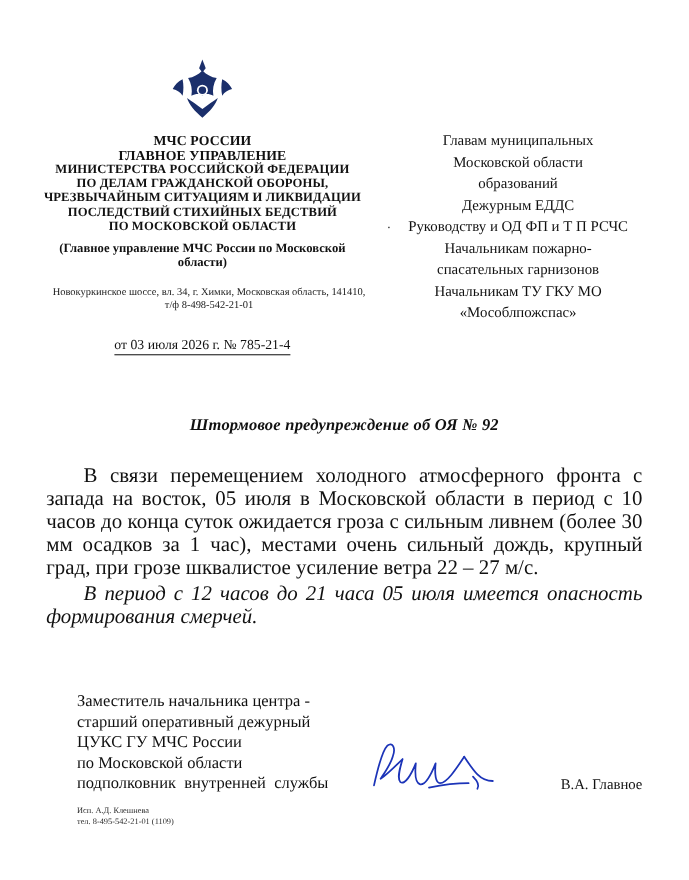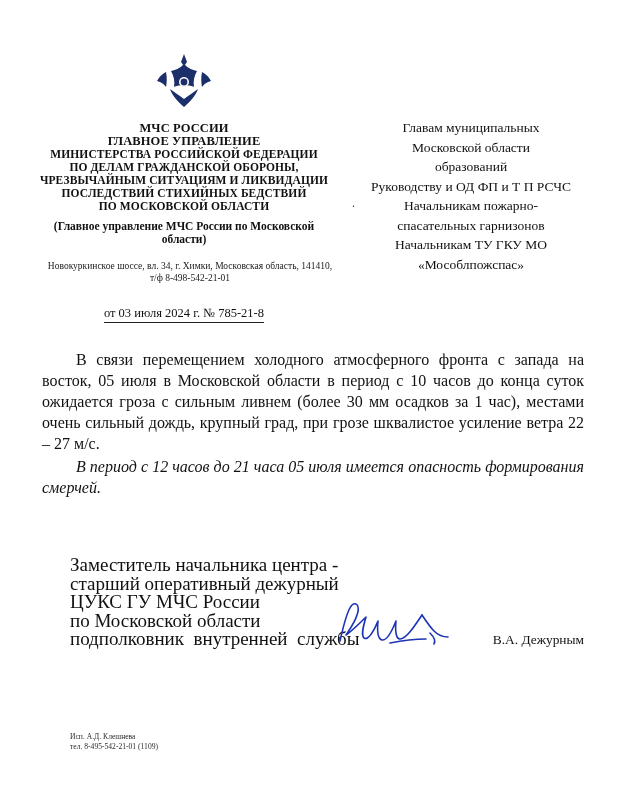--- a/index.html
+++ b/index.html
@@ -100,21 +100,21 @@
     text-align: center;
     font-weight: bold;
     font-style: italic;
     font-size: 15px;
     letter-spacing: 0.2px;
   }
 
   
   .body-text {
     margin: 26px 42px 0 42px;
-    font-size: 16px;
+    font-size: 19px;
     line-height: 21px;
     text-align: justify;
   }
   .body-text p {
     margin: 0 0 0 0;
     text-indent: 34px;
   }
   .body-text p + p {
     margin-top: 2px;
     font-style: italic;
@@ -123,21 +123,21 @@
   
   .signature {
     margin: 58px 0 0 0;
     padding: 0 42px 0 70px;
     position: relative;
     display: flex;
     align-items: flex-end;
     justify-content: space-between;
   }
   .sign-left {
-    font-size: 19px;
+    font-size: 15px;
     line-height: 18.5px;
   }
   .sign-left .sl {
     display: block;
     white-space: pre;
   }
   .sign-name {
     font-size: 13.4px;
     padding-bottom: 1px;
     white-space: nowrap;
@@ -196,37 +196,39 @@
       <div class="org-paren">
         <span class="line">(Главное управление МЧС России</span>
         <span class="line">по Московской области)</span>
       </div>
 
       <div class="org-address">
         <span class="line">Новокуркинское шоссе, вл. 34,  г. Химки,</span>
         <span class="line">Московская область, 141410,   т/ф 8-498-542-21-01</span>
       </div>
 
-      <div class="doc-number">от 03 июля 2024 г. № 785-21-8</div>
+      <div class="doc-number">от 03 июля 2026 г. № 785-21-4</div>
     </div>
 
     <div class="header-right">
       <span class="addressee-line">Главам муниципальных</span>
       <span class="addressee-line">Московской области</span>
       <span class="addressee-line">образований</span>
+      <span class="addressee-line">Дежурным ЕДДС</span>
       <span class="addressee-line">Руководству и ОД ФП и Т П РСЧС</span>
       <span class="addressee-line">Начальникам пожарно-</span>
       <span class="addressee-line">спасательных гарнизонов</span>
       <span class="addressee-line">Начальникам ТУ ГКУ МО</span>
       <span class="addressee-line">«Мособлпожспас»</span>
     </div>
   </div>
 
   <div class="dot-mark">.</div>
 
+  <div class="doc-title">Штормовое  предупреждение об ОЯ № 92</div>
 
   <div class="body-text">
     <p>В связи  перемещением  холодного атмосферного фронта с запада на восток, 05 июля в Московской области в период с 10 часов до конца суток ожидается гроза с сильным ливнем (более 30 мм осадков за 1 час), местами очень сильный дождь, крупный град, при грозе шквалистое усиление ветра 22 – 27 м/с.</p>
     <p>В период с 12 часов до 21 часа 05 июля имеется опасность формирования смерчей.</p>
   </div>
 
   <div class="signature">
     <div class="sign-left">
       <span class="sl">Заместитель начальника центра -</span>
       <span class="sl">старший оперативный дежурный</span>
@@ -237,21 +239,21 @@
 
     <svg class="sign-scribble" viewBox="0 0 130 56" xmlns="http://www.w3.org/2000/svg">
       <g fill="none" stroke="#1c34b8" stroke-width="1.6" stroke-linecap="round" stroke-linejoin="round">
         <path d="M10 44 C14 26 18 12 22 8 C27 4 30 10 27 18 C25 25 20 32 16 38 C22 34 30 26 36 20 C33 30 31 38 34 41 C38 44 44 34 48 24 C47 34 48 42 52 43 C57 44 62 34 66 24 C65 34 66 42 70 42 C76 42 84 30 92 18"></path>
         <path d="M92 18 C96 24 100 30 104 34 C108 38 112 40 118 40"></path>
         <path d="M60 46 C70 44 82 42 96 42"></path>
         <path d="M100 36 C104 40 106 44 104 47"></path>
       </g>
     </svg>
 
-    <div class="sign-name">В.А. Дежурным</div>
+    <div class="sign-name">В.А. Главное</div>
   </div>
 
   <div class="footer">
     <span class="fl">Исп. А.Д. Клешнева</span>
     <span class="fl">тел. 8-495-542-21-01 (1109)</span>
   </div>
 
 </div>
 
 </body></html>

